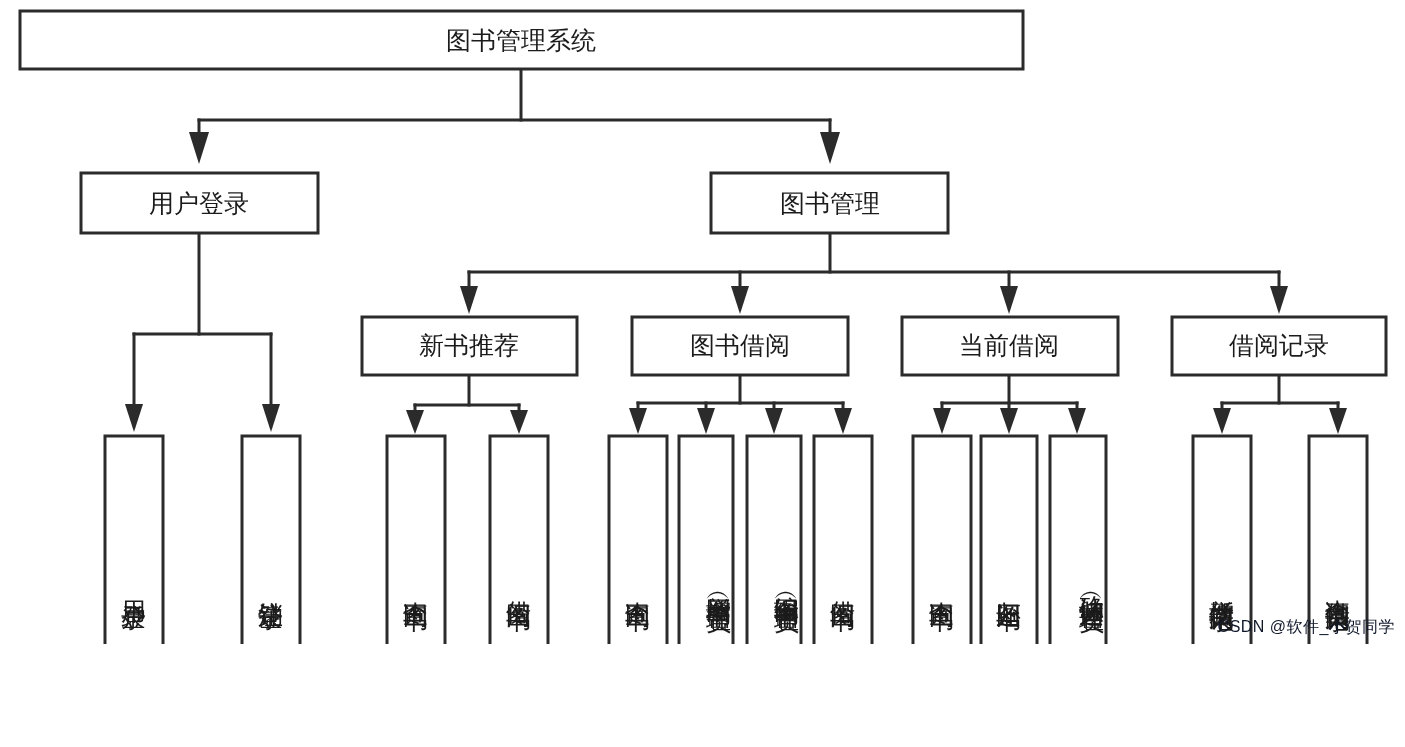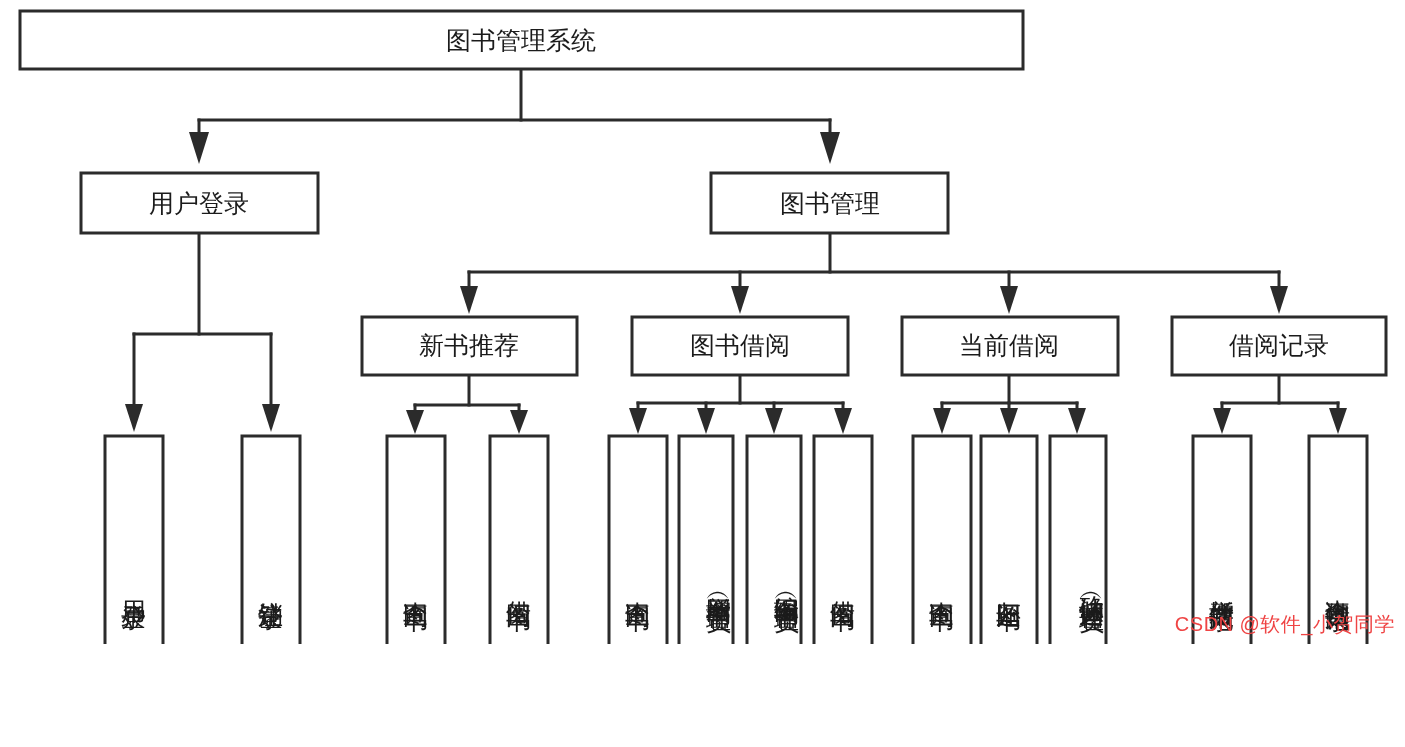--- a/index.html
+++ b/index.html
@@ -61,22 +61,22 @@
     letter-spacing: 2px;
     color: #1b1b1b;
     white-space: nowrap;
     pointer-events: none;
   }
   .watermark {
     position: absolute;
     right: 10px;
     bottom: 6px;
     font-family: "Liberation Sans", "DejaVu Sans", sans-serif;
-    font-size: 20px;
-    color: #ef4444;
+    font-size: 16px;
+    color: #0f172a;
     letter-spacing: 0.5px;
     white-space: nowrap;
   }
 </style>
 </head>
 <body>
 
 <div id="diagram-root">
 
   <svg class="diagram-canvas" viewBox="0 0 1405 747">

